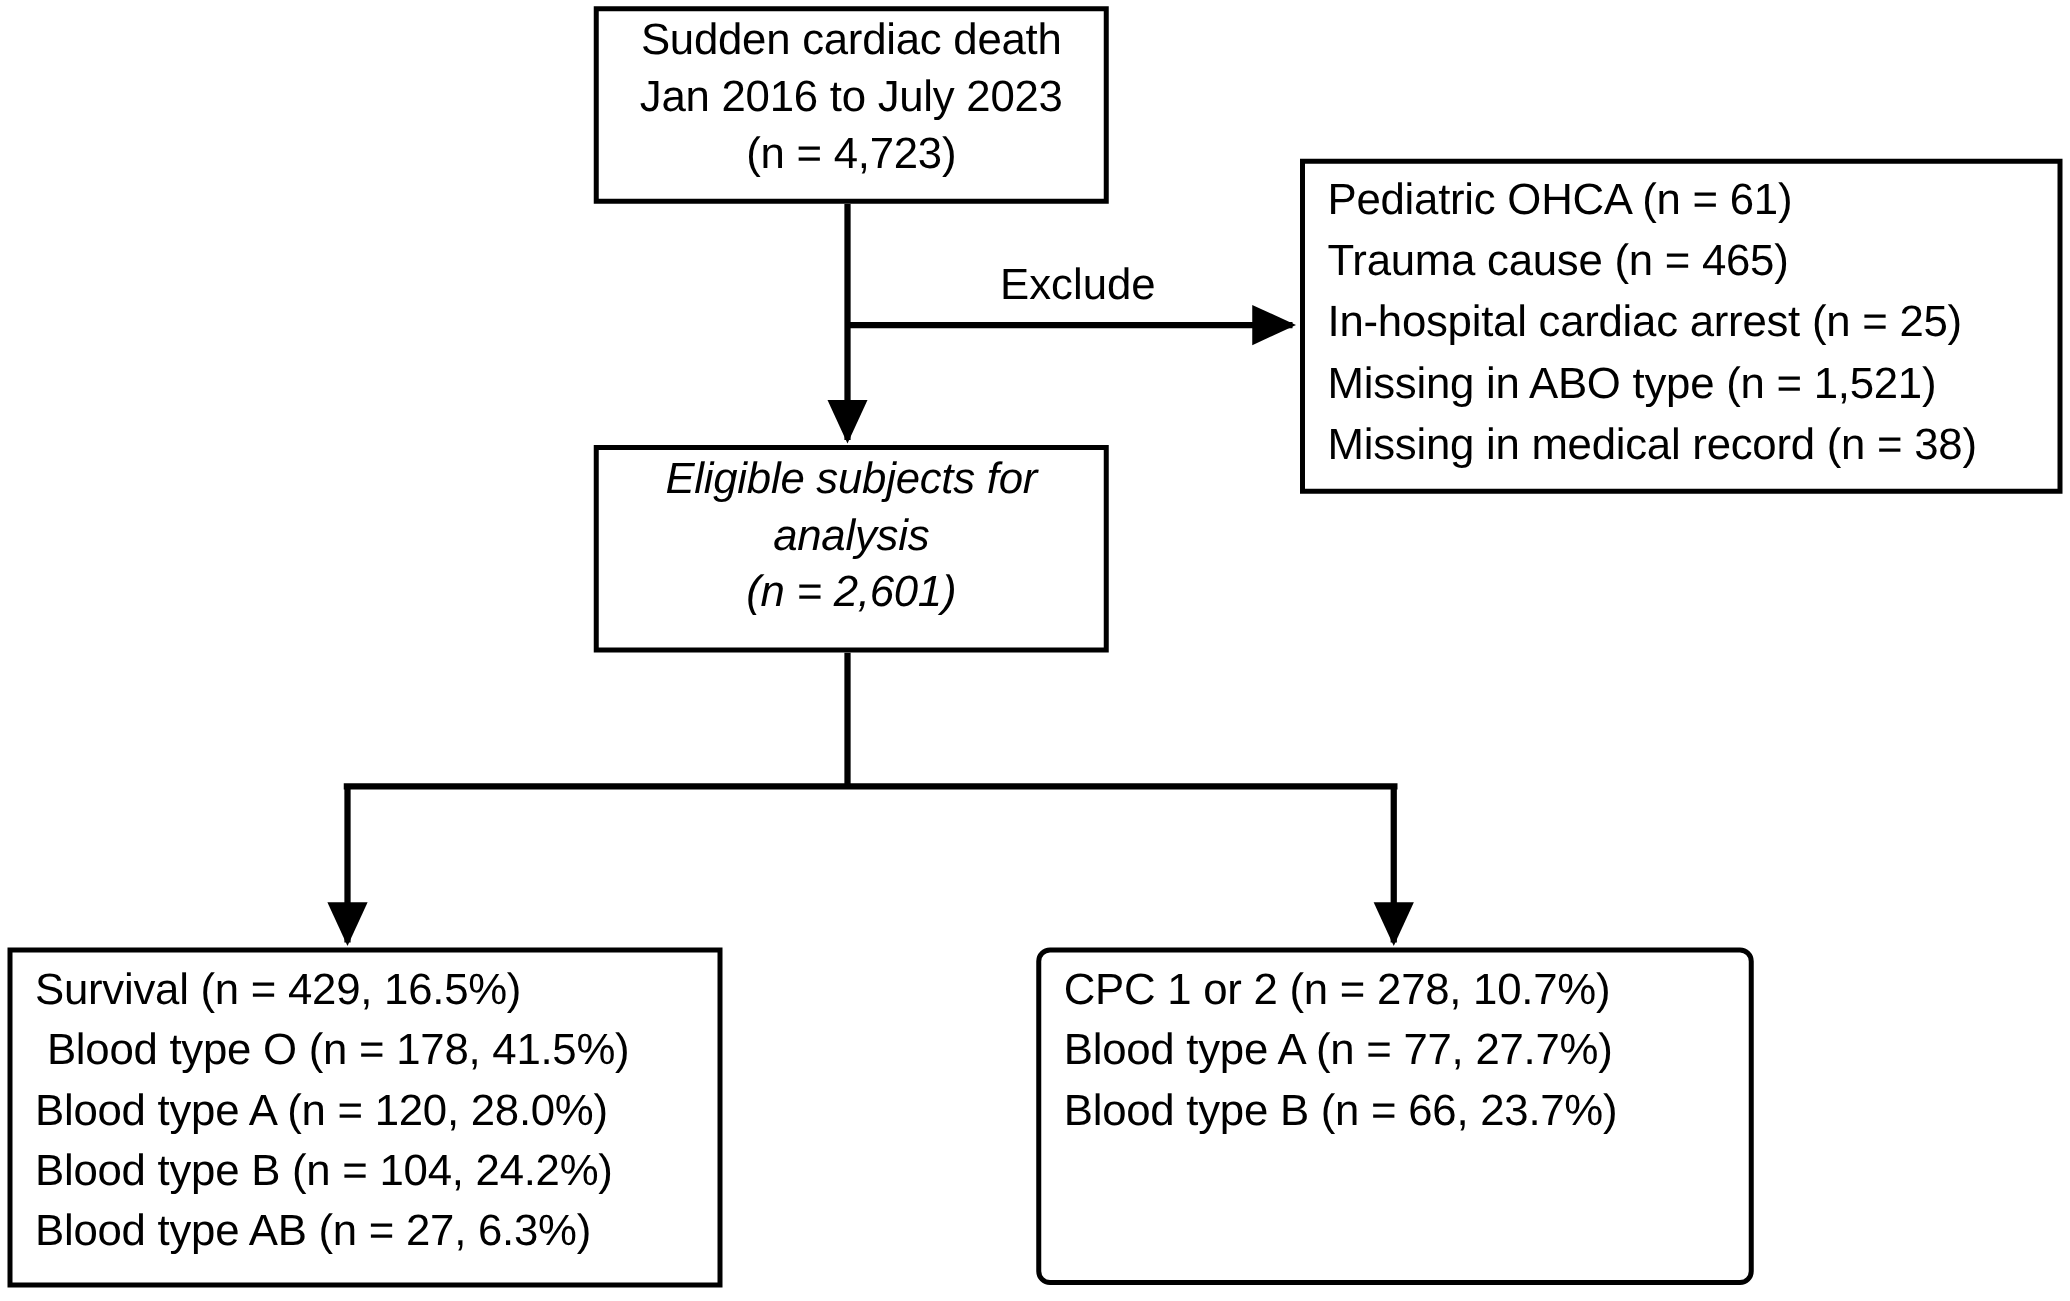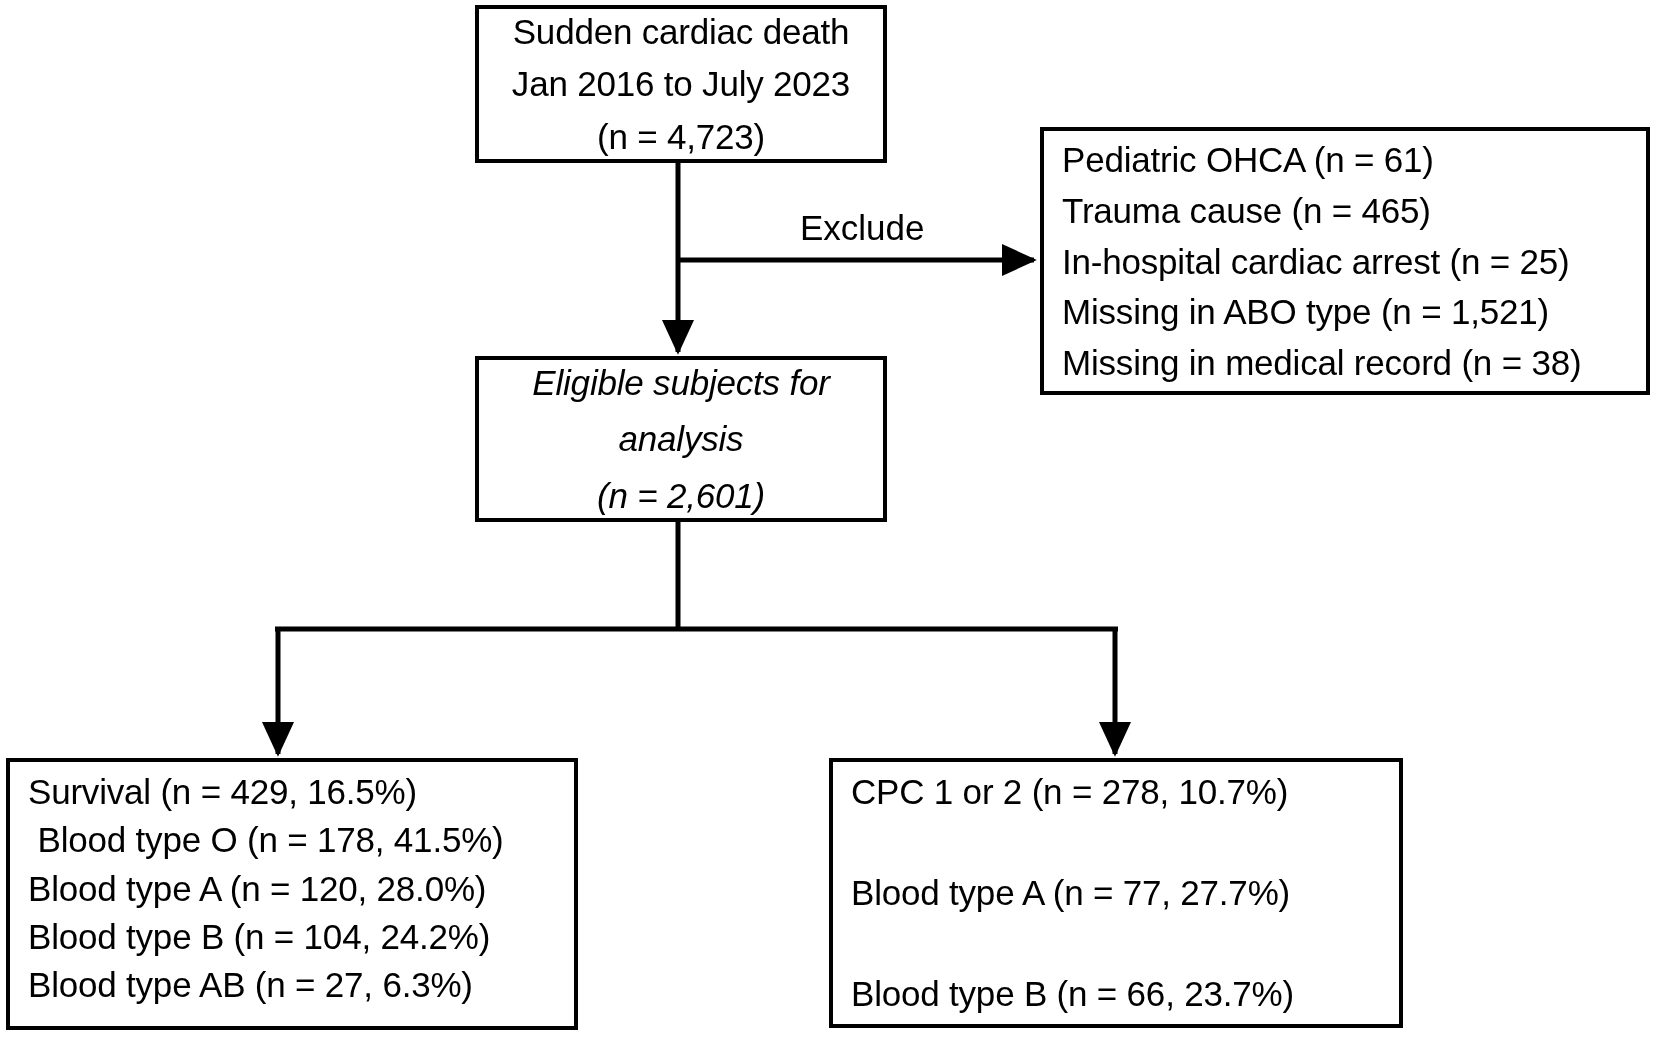--- a/index.html
+++ b/index.html
@@ -27,21 +27,21 @@
     height: 1041px;
     pointer-events: none;
   }
   .node {
     position: absolute;
     box-sizing: border-box;
     border: 4px solid #000000;
     background: #ffffff;
     display: flex;
     flex-direction: column;
-    justify-content: space-between;
+    justify-content: flex-start;
     font-size: 35px;
     line-height: 1.30;
     letter-spacing: -0.2px;
   }
   .node .line {
     display: block;
     white-space: pre;
   }
   .node.center-text {
     align-items: center;
@@ -84,20 +84,21 @@
     padding: 6px 0 23px 18px;
     line-height: 1.38;
   }
   #node-cpc {
     left: 829px;
     top: 758px;
     width: 574px;
     height: 270px;
     padding: 6px 0 6px 18px;
     line-height: 1.38;
+    border-radius: 11px;
   }
 
   .edge-label {
     position: absolute;
     font-size: 35px;
     white-space: pre;
     line-height: 1;
   }
   #label-exclude {
     left: 800px;

